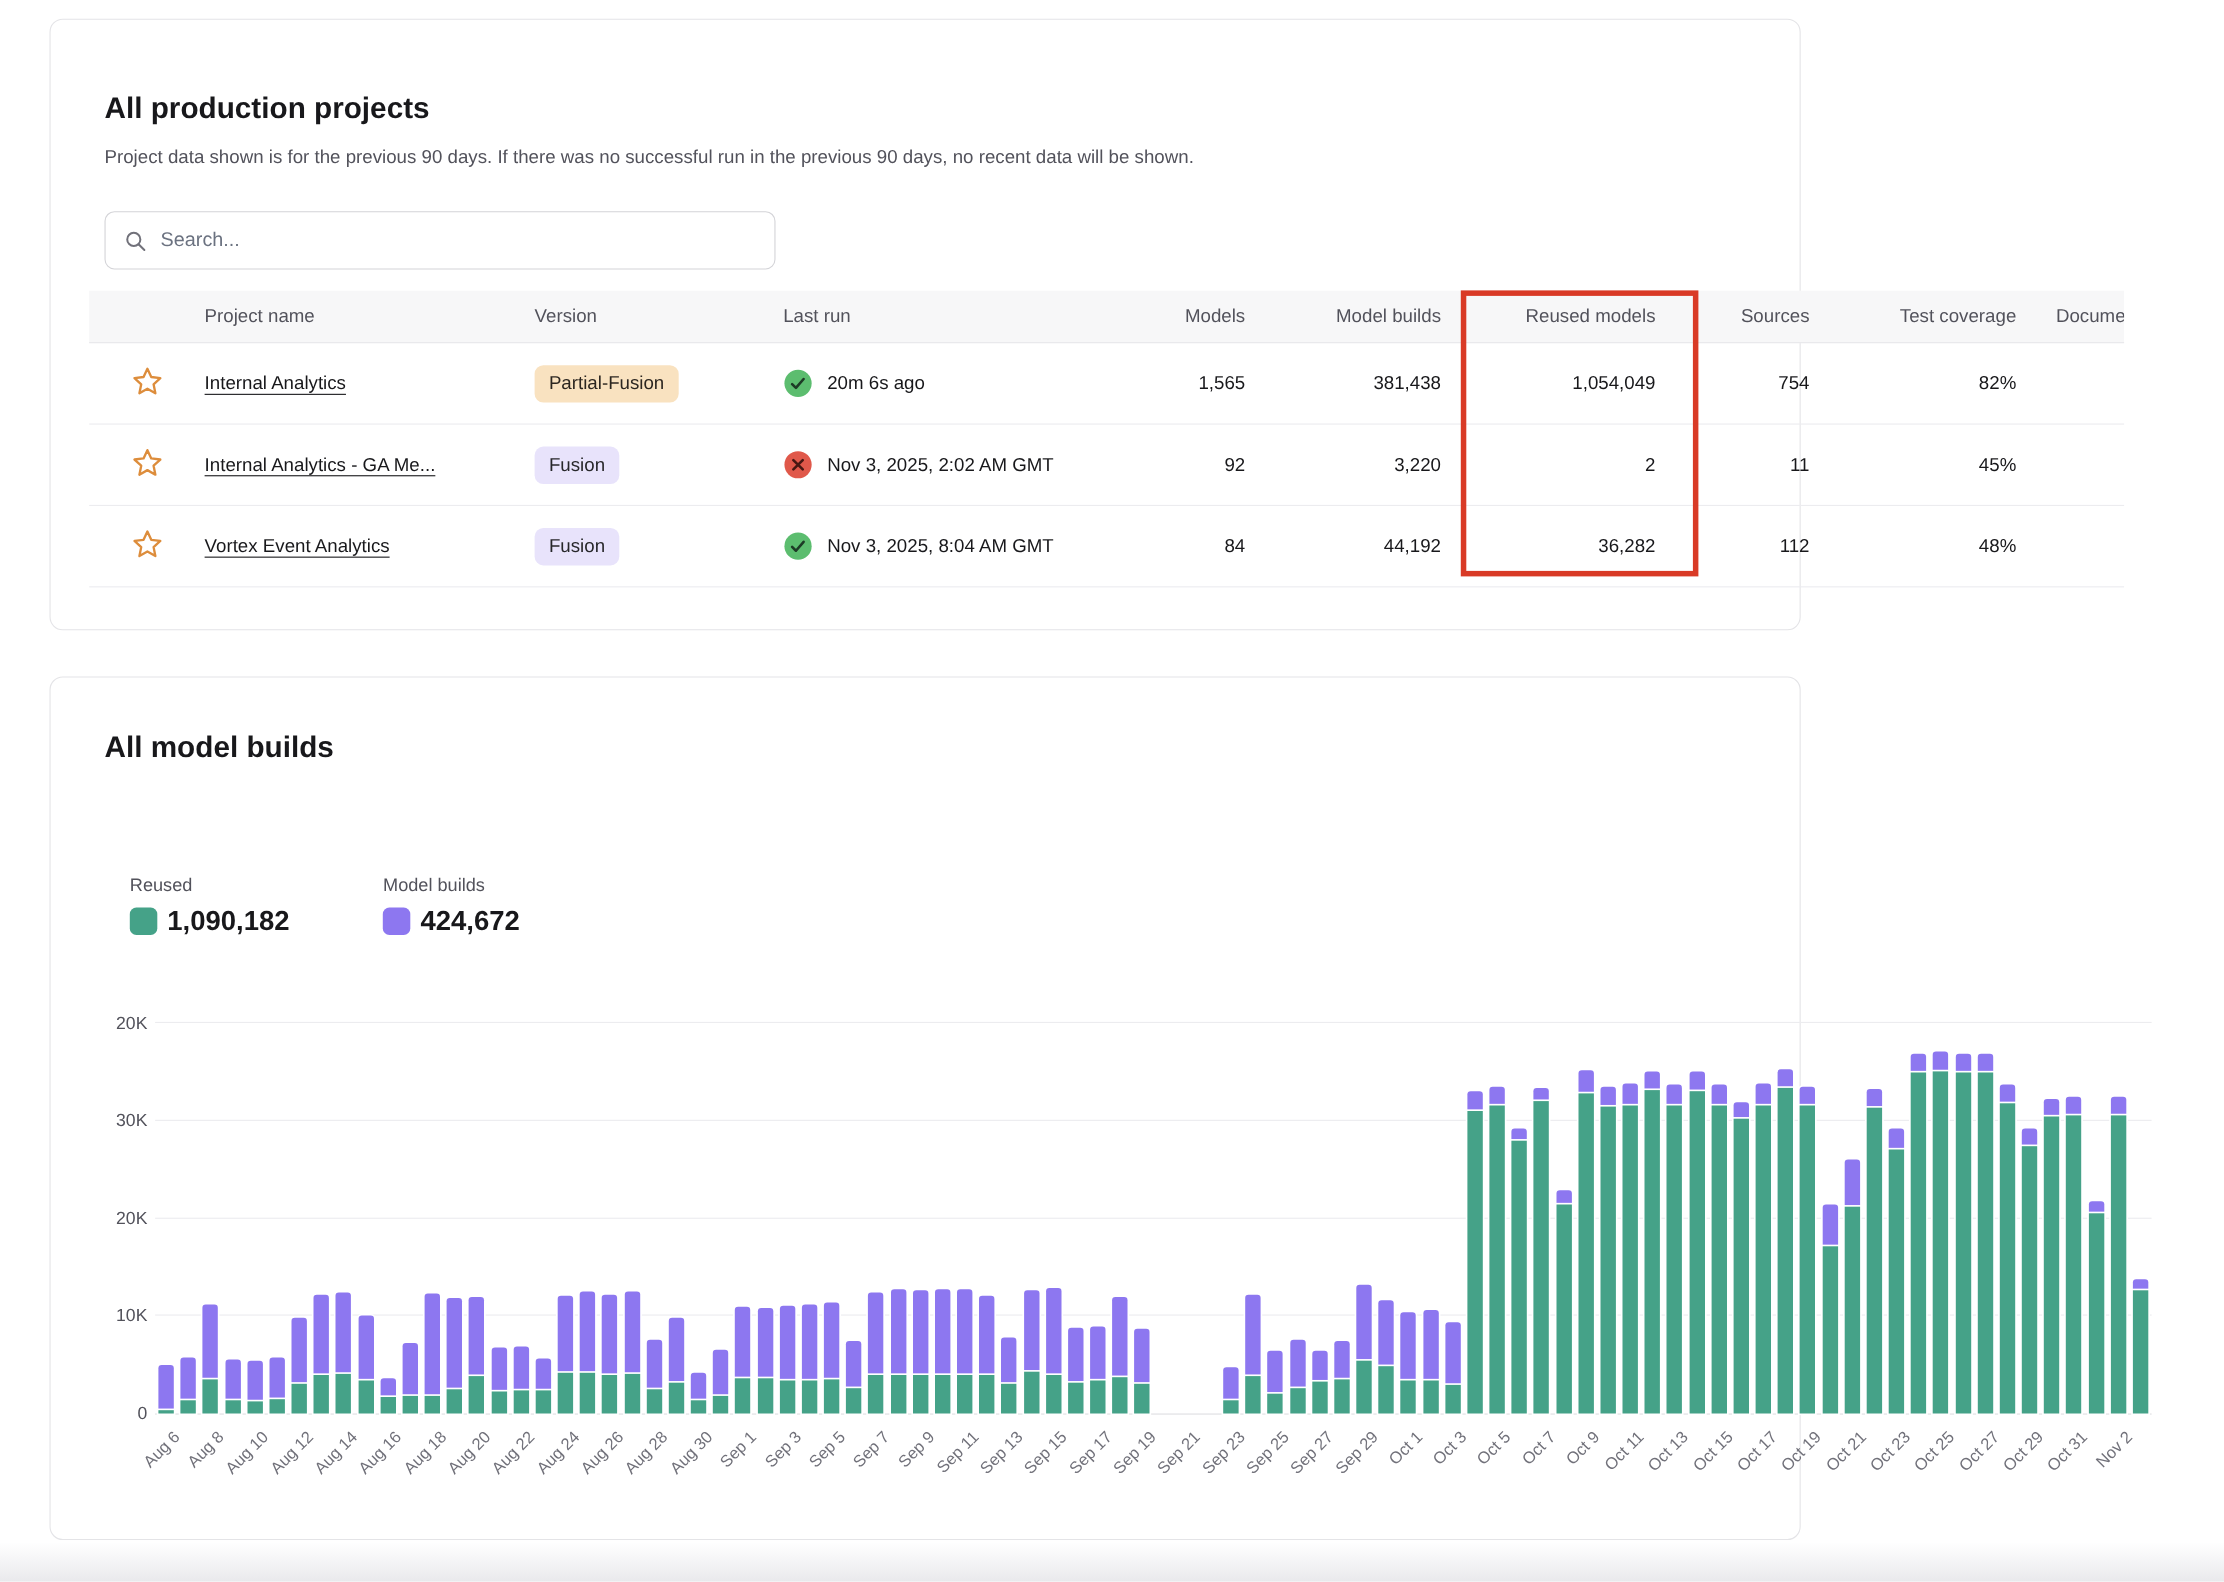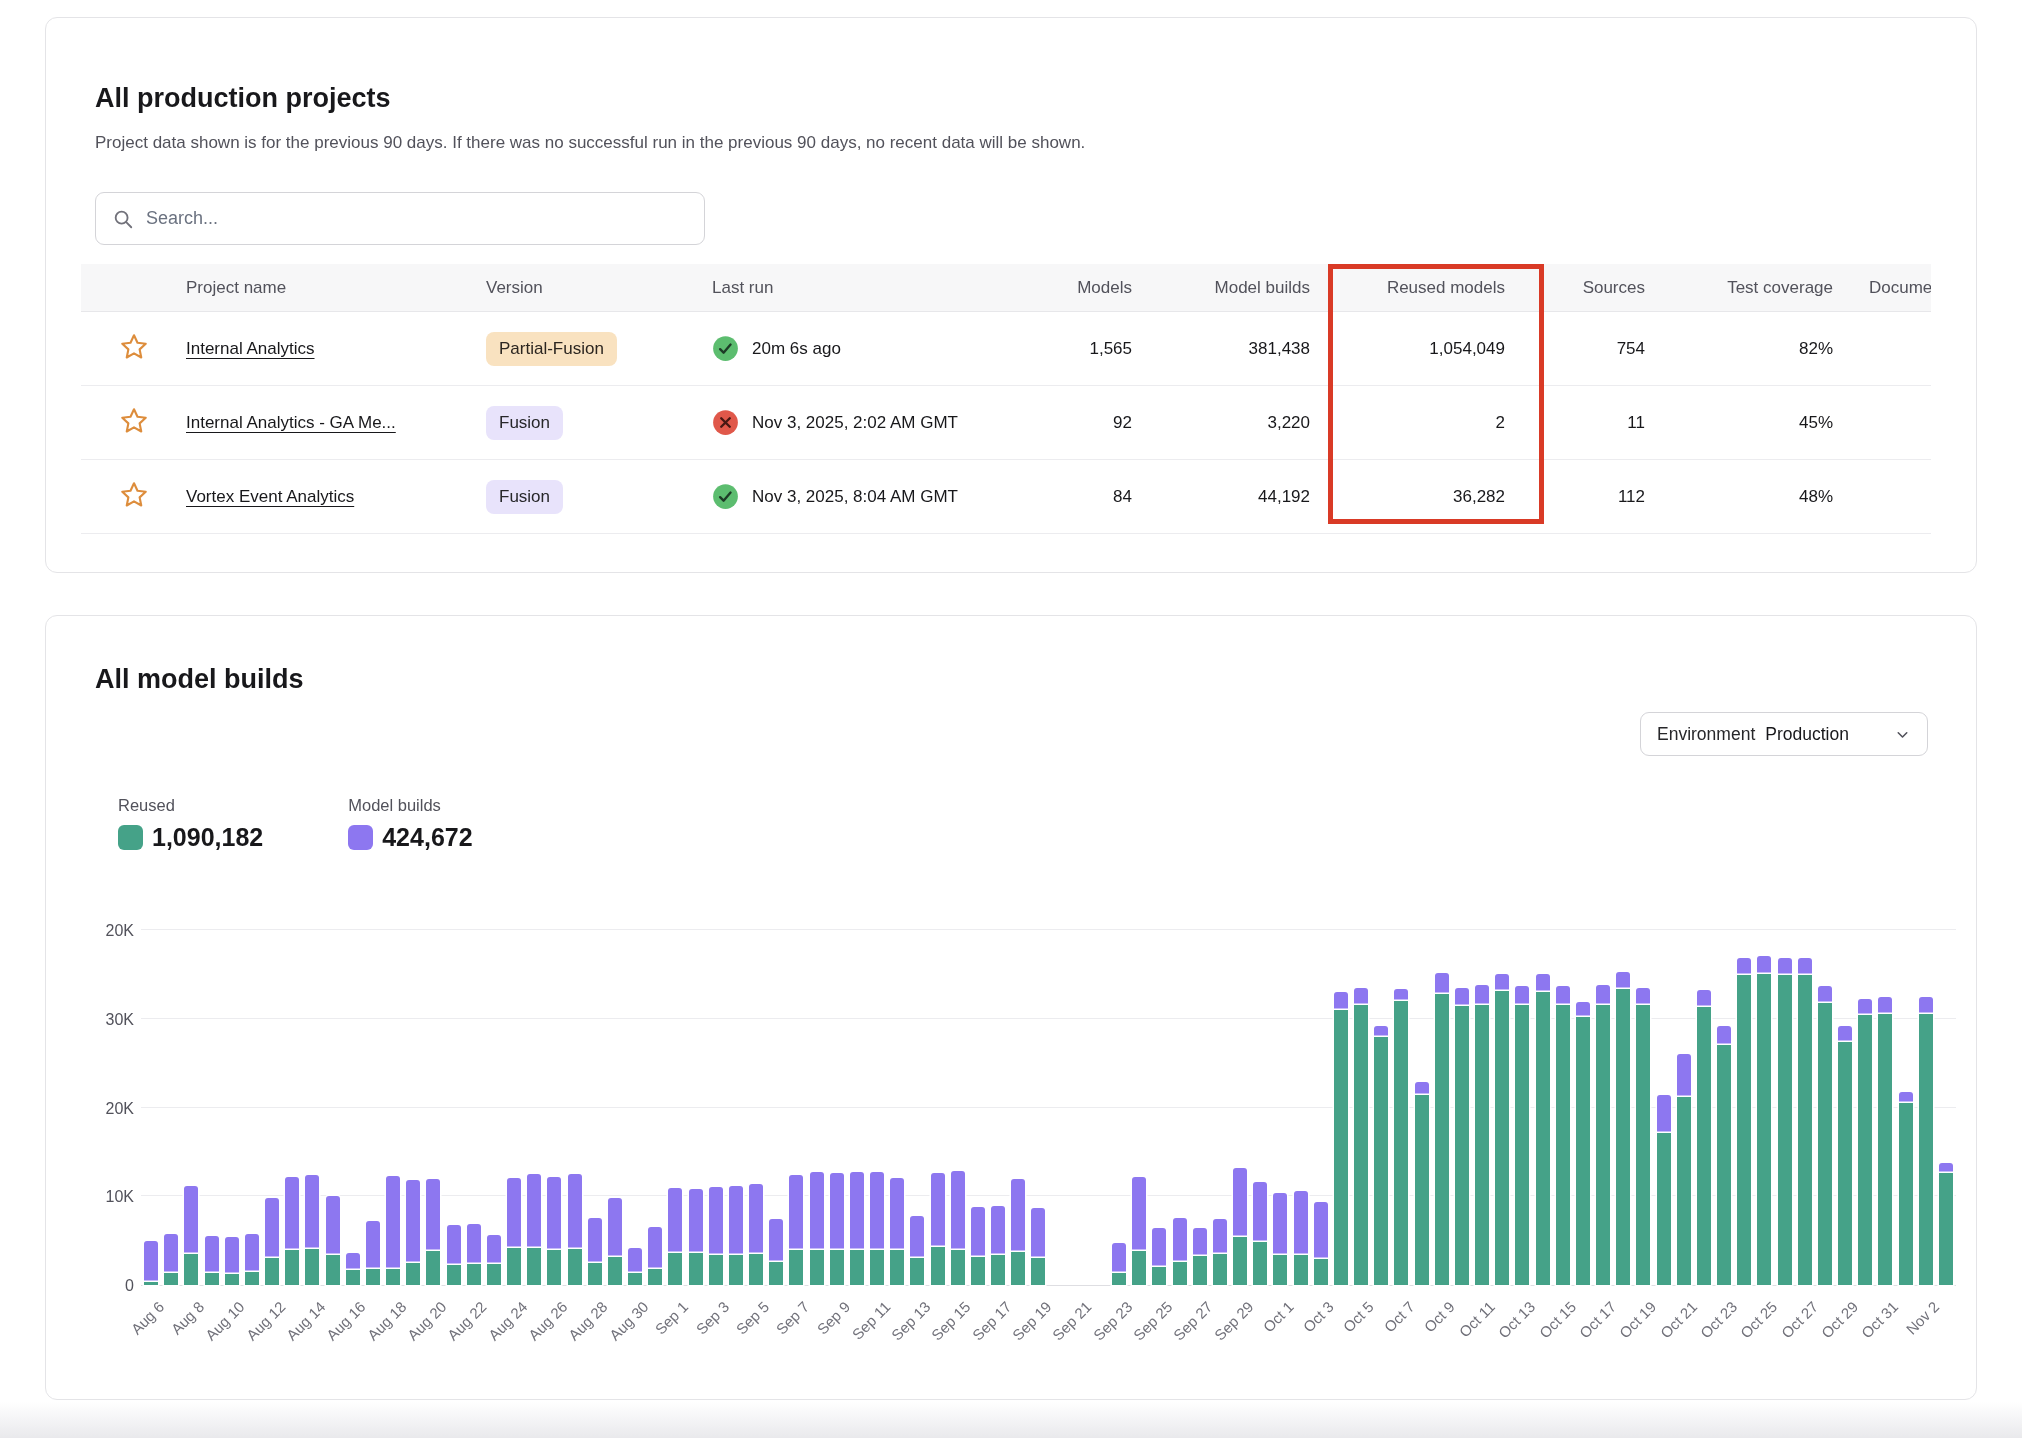--- a/index.html
+++ b/index.html
@@ -3,21 +3,21 @@
 <meta charset="utf-8">
 <style>
   * { margin:0; padding:0; box-sizing:border-box; }
   html,body { background:#fff; }
   body {
     width:2022px; height:1438px; position:relative;
     font-family:"Liberation Sans", sans-serif;
     color:#18181b; overflow:hidden;
   }
   .card {
-    position:absolute; left:45px; width:1932px; background:#fff;
+    position:absolute; left:45px; width:1592px; background:#fff;
     border:1.5px solid #e4e4e7; border-radius:12px;
   }
   #projects-card { top:17px; height:556px; }
   #builds-card   { top:615px; height:785px; }
 
   .card-title { position:absolute; left:49px; font-size:27px; font-weight:700; color:#18181b; }
   .card-sub   { position:absolute; left:49px; font-size:17px; color:#52525b; }
 
   
   .search-box {
@@ -194,27 +194,20 @@
         </div>
       </div>
   </div>
 
   <div class="hl-box" style="border-color: rgb(217, 58, 38);"></div>
 </section>
 
 <section class="card" id="builds-card">
   <h1 class="card-title" style="top:48px">All model builds</h1>
 
-  <div class="env-select">
-    <span class="env-label">Environment</span>
-    <span class="env-value">Production</span>
-    <svg width="17" height="17" viewBox="0 0 24 24">
-      <path d="M6 9.5l6 6 6-6" fill="none" stroke="#52525b" stroke-width="2.2" stroke-linecap="round" stroke-linejoin="round"></path>
-    </svg>
-  </div>
 
   <div class="legend">
     <div class="leg-item">
       <div class="leg-label">Reused</div>
       <div class="leg-row">
         <span class="leg-swatch" id="swatch-reused" style="background: rgb(69, 162, 136);"></span>
         <span class="leg-value">1,090,182</span>
       </div>
     </div>
     <div class="leg-item">

